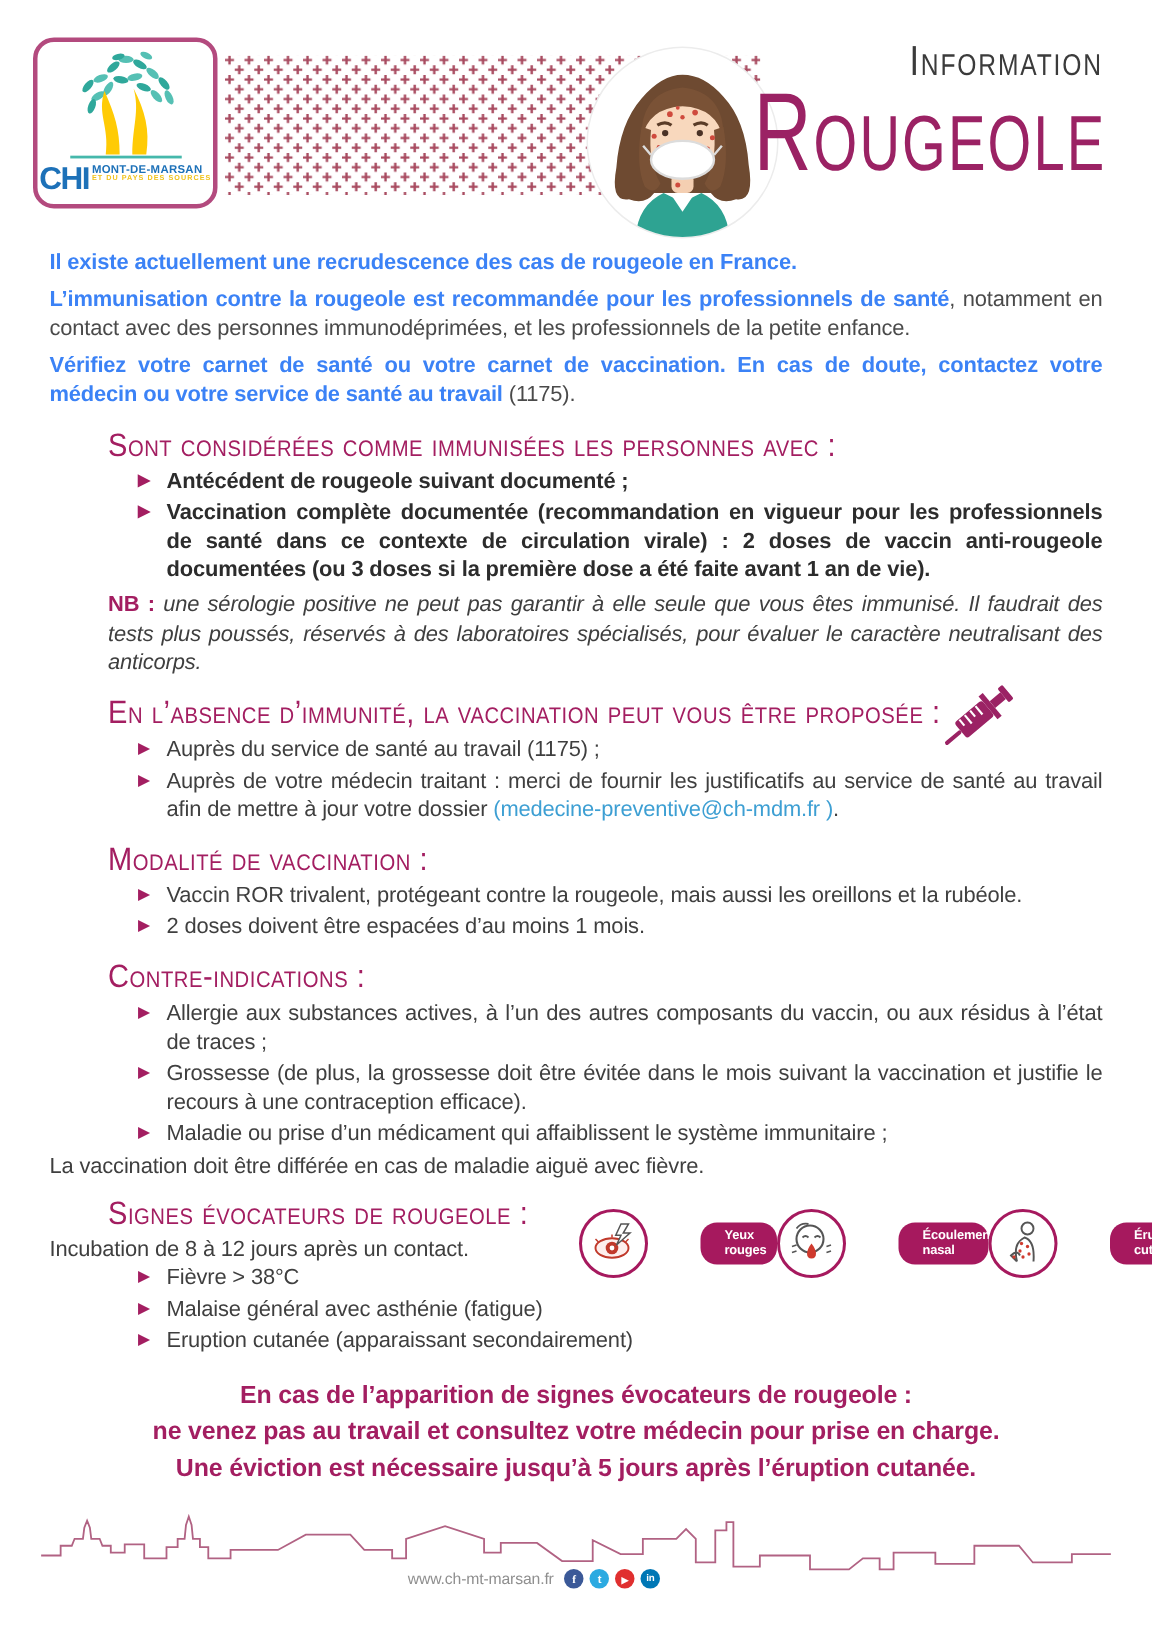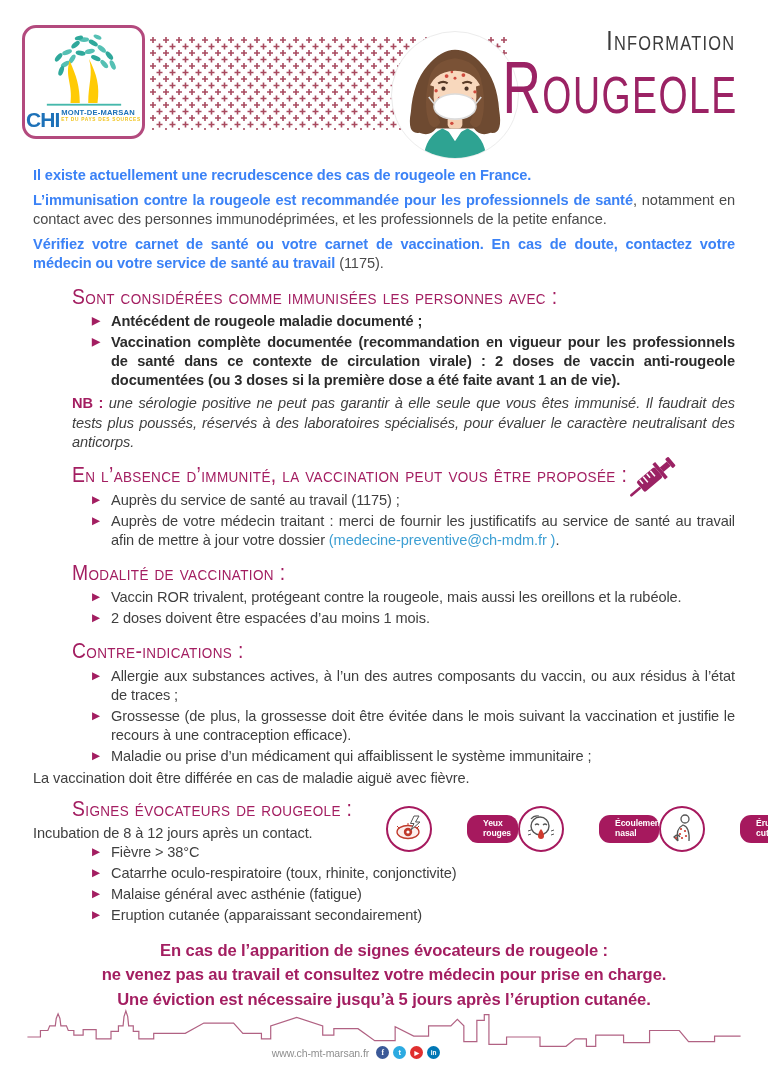--- a/index.html
+++ b/index.html
@@ -211,21 +211,21 @@
 
   <div class="main">
 
     <p class="intro"><b>Il existe actuellement une recrudescence des cas de rougeole en France.</b></p>
     <p class="intro"><b>L’immunisation contre la rougeole est recommandée pour les professionnels de santé</b><span>, notamment en contact avec des personnes immunodéprimées, et les professionnels de la petite enfance.</span></p>
     <p class="intro"><b>Vérifiez votre carnet de santé ou votre carnet de vaccination. En cas de doute, contactez votre médecin ou votre service de santé au travail</b><span> (1175).</span></p>
 
     <div class="sec">
       <div class="sec-title">Sont considérées comme immunisées les personnes avec :</div>
       <ul class="bullets">
-        <li class="b-bold">Antécédent de rougeole maladie documenté ;</li>
+        <li class="b-bold">Antécédent de rougeole suivant documenté ;</li>
         <li class="b-bold">Vaccination complète documentée (recommandation en vigueur pour les professionnels de santé dans ce contexte de circulation virale) : 2 doses de vaccin anti-rougeole documentées (ou 3 doses si la première dose a été faite avant 1 an de vie).</li>
       </ul>
       <p class="nb"><span class="nb-label">NB :</span><span class="nb-text"> une sérologie positive ne peut pas garantir à elle seule que vous êtes immunisé. Il faudrait des tests plus poussés, réservés à des laboratoires spécialisés, pour évaluer le caractère neutralisant des anticorps.</span></p>
     </div>
 
     <div class="sec">
       <div class="title-row">
         <div class="sec-title">En l’absence d’immunité, la vaccination peut vous être proposée :</div>
         <div class="syringe">
           <svg width="58" height="58" viewBox="0 0 56 56">
@@ -269,21 +269,20 @@
     </div>
     <p class="sec-note" style="margin-left:0;">La vaccination doit être différée en cas de maladie aiguë avec fièvre.</p>
 
     <div class="sec">
       <div class="sec-title">Signes évocateurs de rougeole :</div>
     </div>
     <p class="incubation">Incubation de 8 à 12 jours après un contact.</p>
     <div class="sec" style="width:360px;">
       <ul class="bullets">
         <li style="text-align:left;">Fièvre &gt; 38°C</li>
-        <li style="text-align:left; white-space:nowrap;">Catarrhe oculo-respiratoire (toux, rhinite, conjonctivite)</li>
         <li style="text-align:left;">Malaise général avec asthénie (fatigue)</li>
         <li style="text-align:left;">Eruption cutanée (apparaissant secondairement)</li>
       </ul>
     </div>
 
     <div class="notice">
       <div>En cas de l’apparition de signes évocateurs de rougeole :</div>
       <div>ne venez pas au travail et consultez votre médecin pour prise en charge.</div>
       <div>Une éviction est nécessaire jusqu’à 5 jours après l’éruption cutanée.</div>
     </div>

